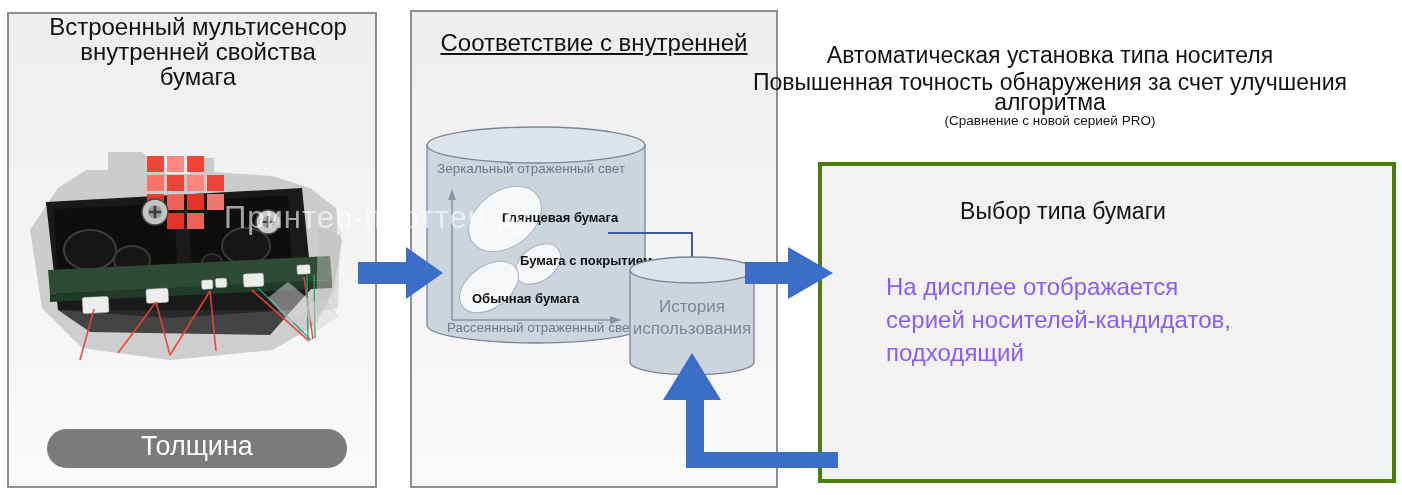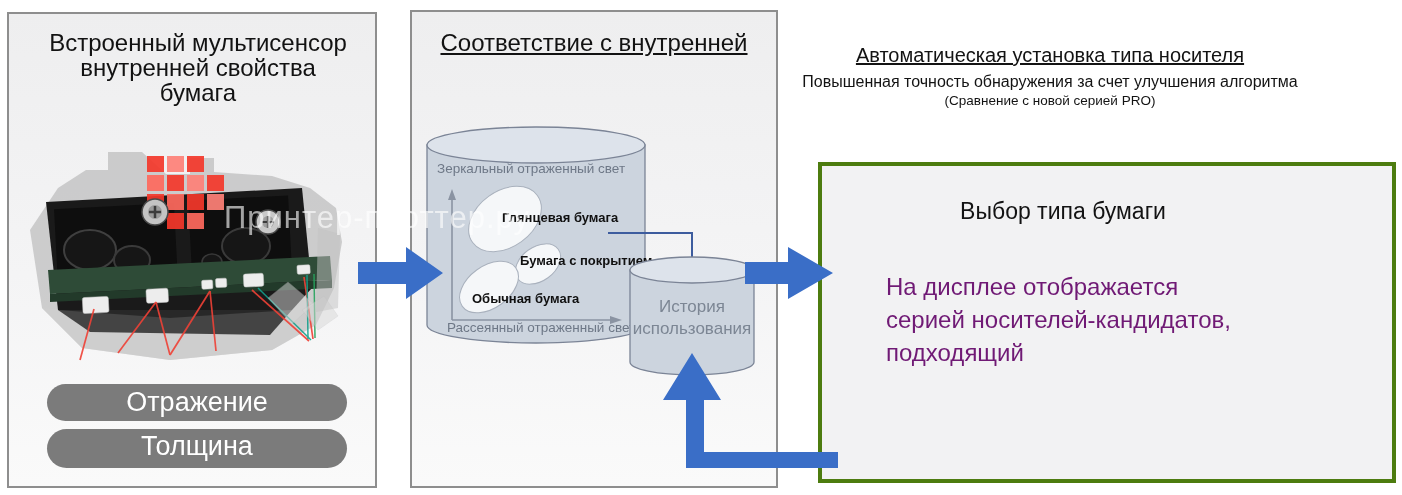--- a/index.html
+++ b/index.html
@@ -14,48 +14,48 @@
     border:2px solid #8e8e8e;
     background:linear-gradient(180deg,#eeeeef 0%,#f4f4f5 55%,#fafafa 100%);
     box-sizing:border-box;
   }
   #panel-left{left:7px;top:12px;width:370px;height:476px;}
   #panel-middle{left:410px;top:10px;width:368px;height:478px;}
   .panel-title{
     text-align:center;color:#121212;font-size:24px;line-height:25px;
     font-weight:400;letter-spacing:0;
   }
-  #panel-left .panel-title{margin-top:16px;padding-left:12px;}
+  #panel-left .panel-title{padding-left:12px;}
   #panel-middle .panel-title{margin-top:18px;text-decoration:underline;}
   .panel-title span{display:block;}
   #sensor-svg{position:absolute;left:11px;top:96px;}
   .pill{
     position:absolute;left:38px;width:300px;background:#7b7b7b;
     border-radius:20px;color:#ffffff;text-align:center;
     font-size:27px;
   }
   #pill-reflection{top:370px;height:37px;line-height:37px;}
   #pill-thickness{top:415px;height:39px;line-height:35px;}
   #right-header{
     position:absolute;left:700px;top:42px;width:700px;text-align:center;color:#131313;
   }
-  #right-header .rh-title{font-size:20px;line-height:26px;text-decoration:underline;}
-  #right-header .rh-subtitle{font-size:16px;line-height:20px;margin-top:4px;}
+  #right-header .rh-title{font-size:23px;line-height:26px;}
+  #right-header .rh-subtitle{font-size:23px;line-height:20px;margin-top:4px;}
   #right-header .rh-note{font-size:13.5px;line-height:16px;margin-top:1px;}
   #right-box{
     position:absolute;left:818px;top:162px;width:578px;height:321px;
     border:4px solid #4d7c0f;background:#f2f2f3;box-sizing:border-box;
   }
   #right-box .box-heading{
     position:absolute;left:0;top:32px;width:482px;text-align:center;
     font-size:23px;color:#131313;
   }
   #right-box .box-body{
     position:absolute;left:64px;top:104px;
-    font-size:24px;line-height:33px;color:#701a75;
+    font-size:24px;line-height:33px;color:#8b5cf6;
   }
   #diagram-svg{position:absolute;left:0;top:0;z-index:5;pointer-events:none;}
   #watermark{
     position:absolute;left:224px;top:180px;z-index:10;
     font-size:31px;font-weight:300;letter-spacing:1px;
     color:rgba(255,255,255,0.62);white-space:nowrap;pointer-events:none;margin-top:20px;
   }
   .svg-gray-label{fill:#6e7887;font-size:13.5px;font-family:"Liberation Sans",sans-serif;}
   .svg-black-label{fill:#101010;font-size:13px;font-weight:bold;font-family:"Liberation Sans",sans-serif;}
   .svg-history-label{fill:#7c8694;font-size:17px;font-family:"Liberation Sans",sans-serif;text-anchor:middle;}
@@ -140,21 +140,20 @@
       <line x1="294" y1="164" x2="295" y2="228" stroke="#27a35e"></line>
     </g>
 
     <g>
       <polygon points="248,188 268,172 294,194 272,214" fill="#d8d8d8" opacity="0.5" stroke="#bbbbbb" stroke-width="0.5"></polygon>
       <polygon points="282,200 304,186 318,206 298,220" fill="#d8d8d8" opacity="0.5" stroke="#bbbbbb" stroke-width="0.5"></polygon>
       <polygon points="298,118 320,124 318,198 296,202" fill="#c2c2c2" opacity="0.5"></polygon>
     </g>
   </svg>
 
-  <div class="pill" id="pill-reflection">Отражение</div>
   <div class="pill" id="pill-thickness">Толщина</div>
 </div>
 
 <div class="panel" id="panel-middle">
   <div class="panel-title">
     <span>Соответствие с внутренней</span>
   </div>
 </div>
 
 <div id="right-header">

